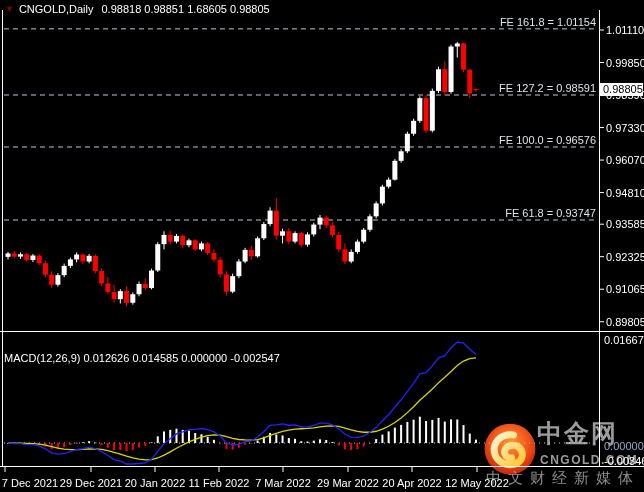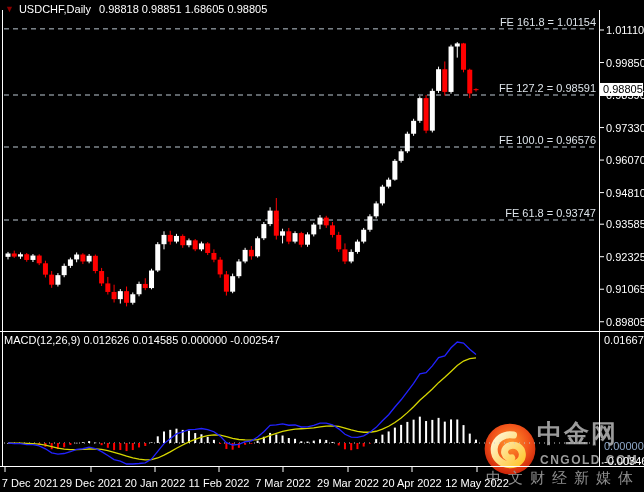--- a/index.html
+++ b/index.html
@@ -4,21 +4,21 @@
 <style>
   html,body{margin:0;padding:0;background:#000;}
   body{width:644px;height:492px;overflow:hidden;position:relative;
        font-family:"Liberation Sans",sans-serif;}
   .stage{position:absolute;left:0;top:0;width:644px;height:492px;background:#000;}
   #chart{position:absolute;left:0;top:0;z-index:2;}
   .titlebar{position:absolute;left:5px;top:3px;z-index:3;color:#fff;font-size:11px;
             white-space:nowrap;}
   .titlebar .arrow{color:#8b0000;font-size:9px;margin-right:5px;vertical-align:1px;}
   .titlebar .sym{margin-right:8px;}
-  .macdbar{position:absolute;left:4px;top:334px;z-index:3;color:#fff;font-size:11px;
+  .macdbar{position:absolute;left:4px;top:352px;z-index:3;color:#fff;font-size:11px;
            white-space:nowrap;}
   .watermark{position:absolute;left:480px;top:405px;width:164px;height:87px;z-index:1;}
   .wm-logo{position:absolute;left:2px;top:16px;width:56px;height:56px;}
   .wm-brand{position:absolute;left:57px;top:12px;font-size:25px;font-weight:bold;
             color:#9c9c9c;letter-spacing:2px;white-space:nowrap;}
   .wm-domain{position:absolute;left:60px;top:48px;font-size:12px;font-weight:bold;
              color:#9c9c9c;letter-spacing:1.5px;white-space:nowrap;}
   .wm-slogan{position:absolute;left:6px;top:64px;font-size:15px;color:#8f8f8f;
              letter-spacing:7px;white-space:nowrap;}
 </style>
@@ -346,20 +346,20 @@
         <line x1="477" y1="467" x2="477" y2="472" stroke="#ffffff" stroke-width="1"></line>
         <text x="477" y="487" fill="#ffffff" text-anchor="middle" font-size="11" font-family="&quot;Liberation Sans&quot;,sans-serif">12 May 2022</text>
       </g>
       <g>
         <rect x="600" y="82.98387096774226" width="43" height="13" fill="#ffffff"></rect>
         <text x="603" y="93.48387096774226" fill="#000000" text-anchor="start" font-size="11" font-family="&quot;Liberation Sans&quot;,sans-serif">0.98805</text>
       </g>
     </svg>
 
   <div class="titlebar">
-    <span class="arrow">▼</span><span class="sym">USDCHF,Daily</span><span>0.98818 0.98851 1.68605 0.98805</span>
+    <span class="arrow">▼</span><span class="sym">CNGOLD,Daily</span><span>0.98818 0.98851 1.68605 0.98805</span>
   </div>
 
   <div class="macdbar">
     <span>MACD(12,26,9) 0.012626 0.014585 0.000000 -0.002547</span>
   </div>
 
 </div>
 
 </body></html>

